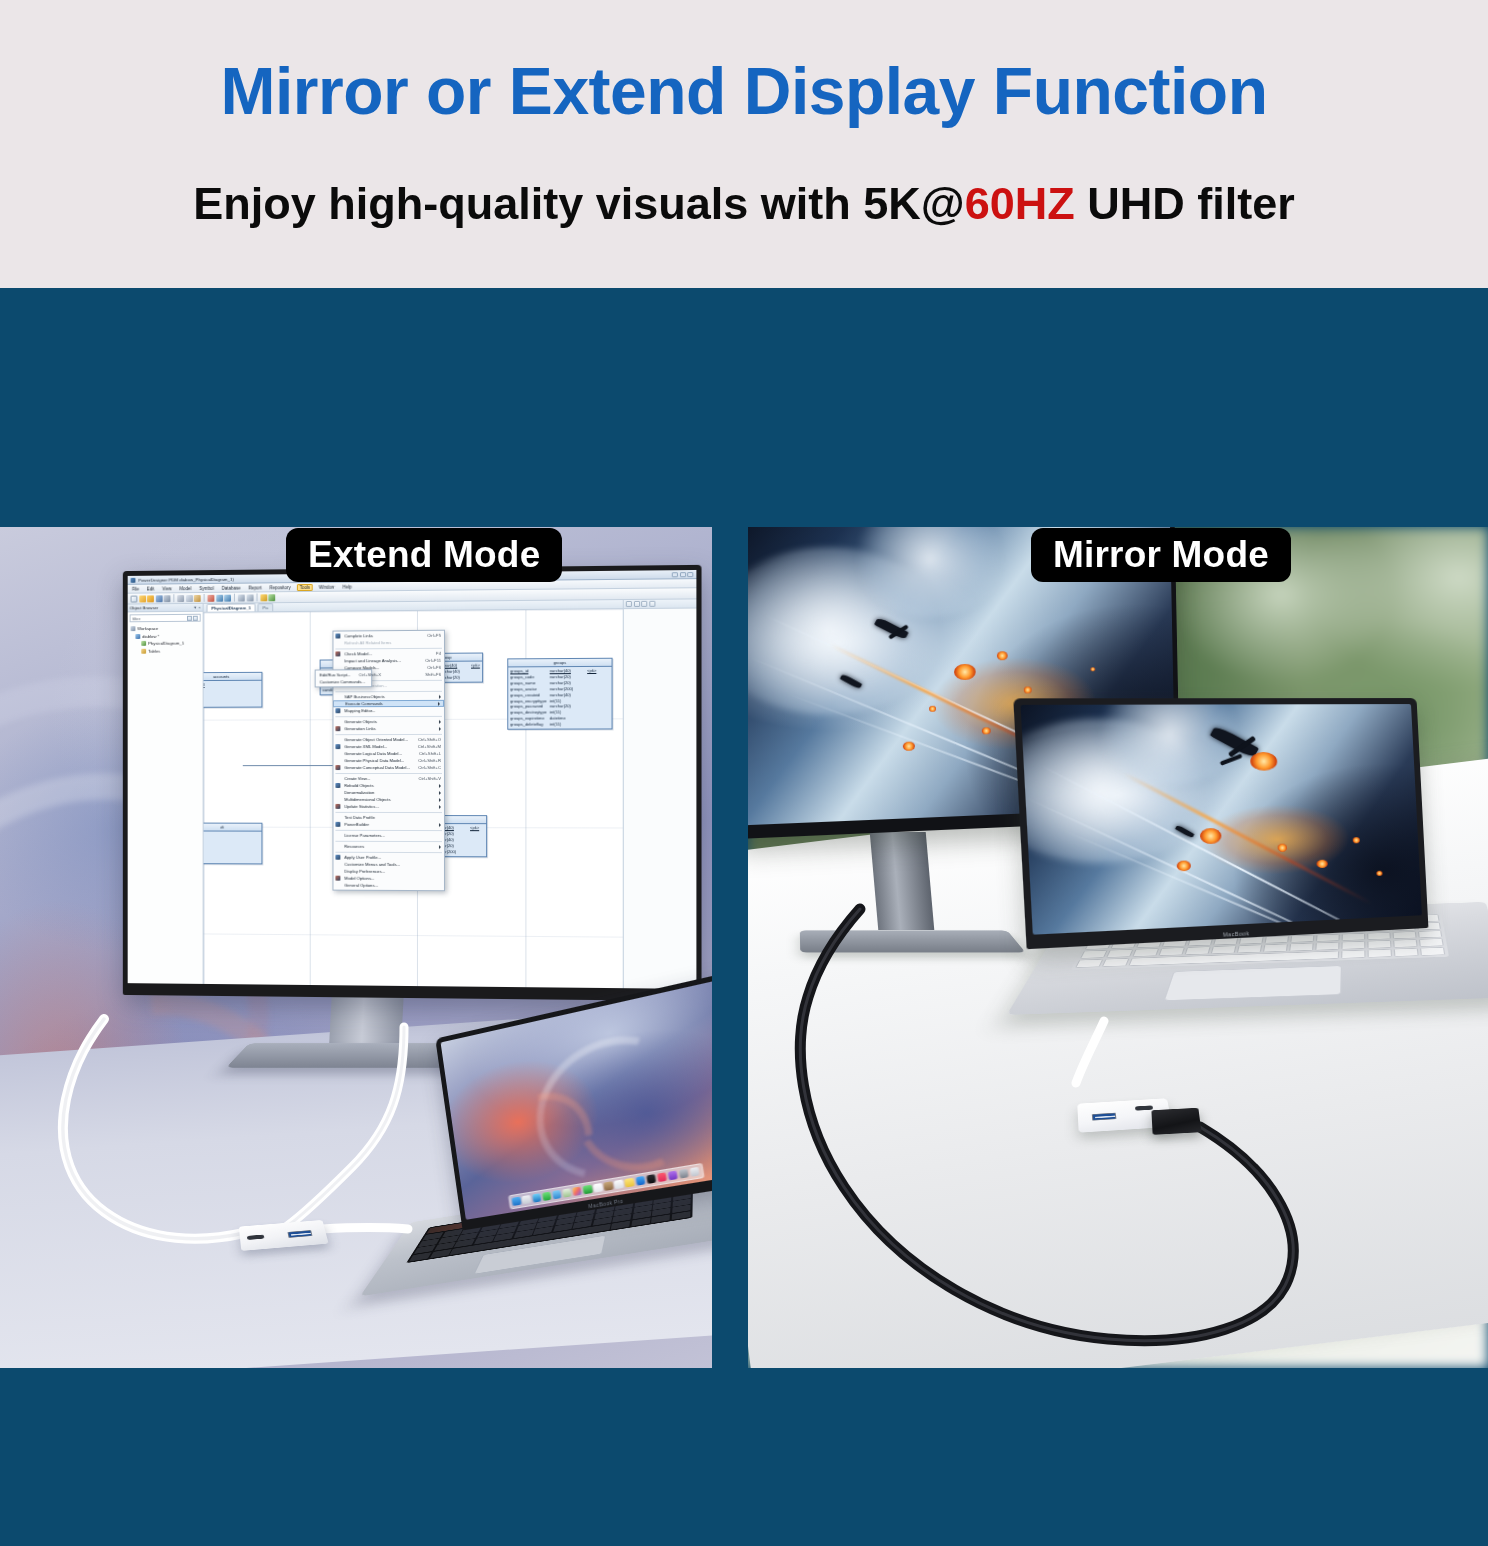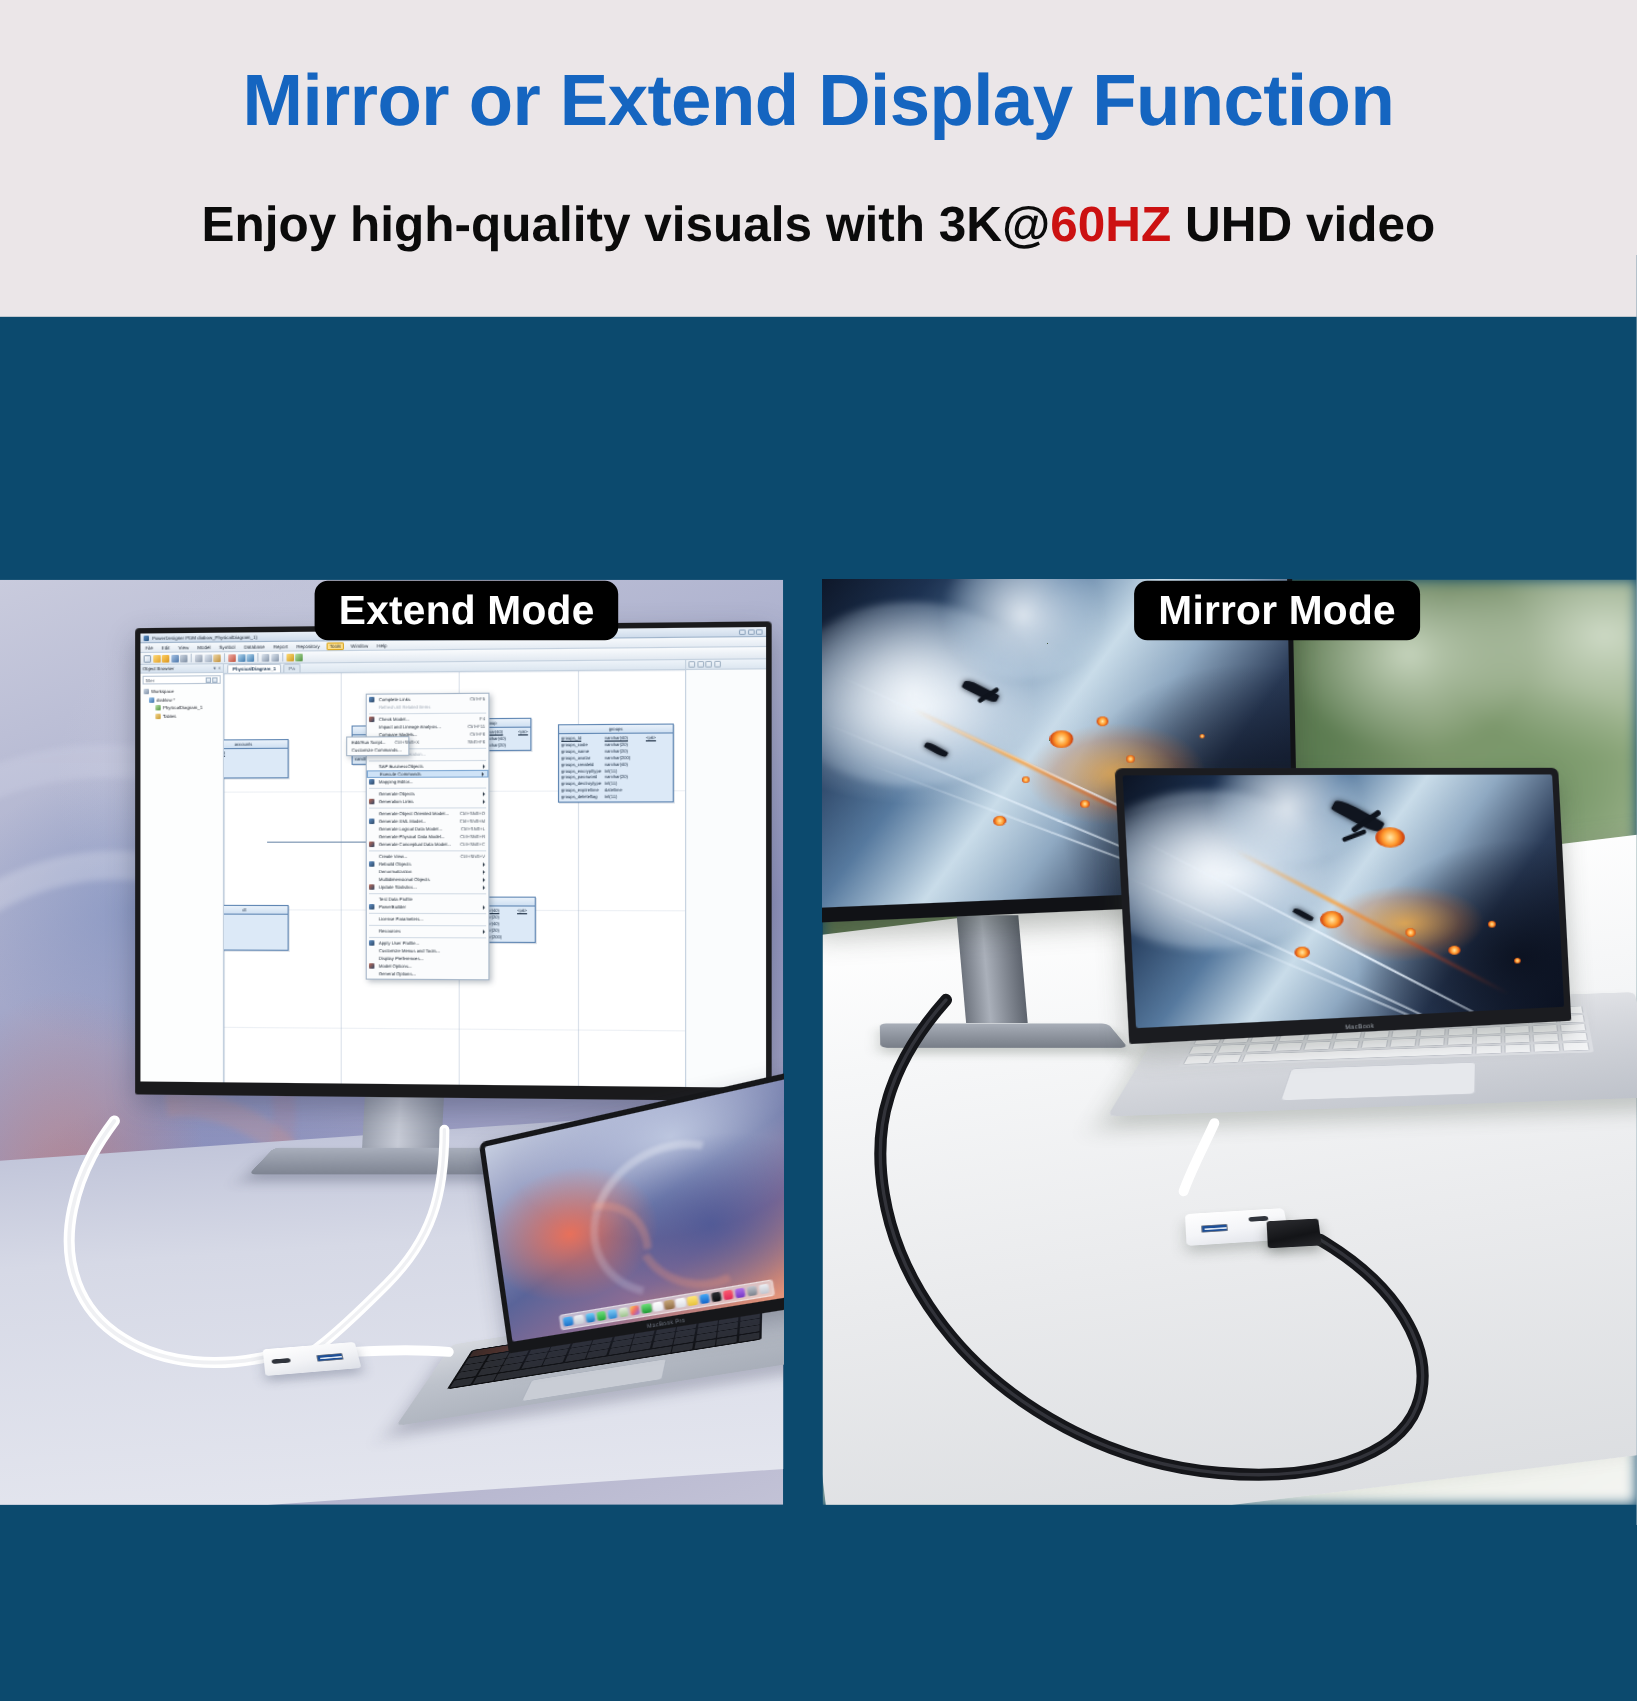--- a/index.html
+++ b/index.html
@@ -654,21 +654,21 @@
   .badge-mirror { left: 1031px; top: 528px; }
 </style>
 </head>
 <body>
 
 <div id="page">
 
   <div class="header-band">
     <div class="headline">Mirror or Extend Display Function</div>
     <div class="subheadline">
-      <span class="seg">Enjoy high-quality visuals with 3K@</span><span class="seg hz">60HZ</span><span class="seg"> UHD video</span>
+      <span class="seg">Enjoy high-quality visuals with 5K@</span><span class="seg hz">60HZ</span><span class="seg"> UHD filter</span>
     </div>
   </div>
 
   <div class="panel panel-left">
     <div class="bg-swirl">
       <div class="swirl-arc swirl-c"></div>
       <div class="swirl-arc swirl-a"></div>
       <div class="swirl-arc swirl-b"></div>
       <div class="swirl-arc swirl-d"></div>
     </div>

